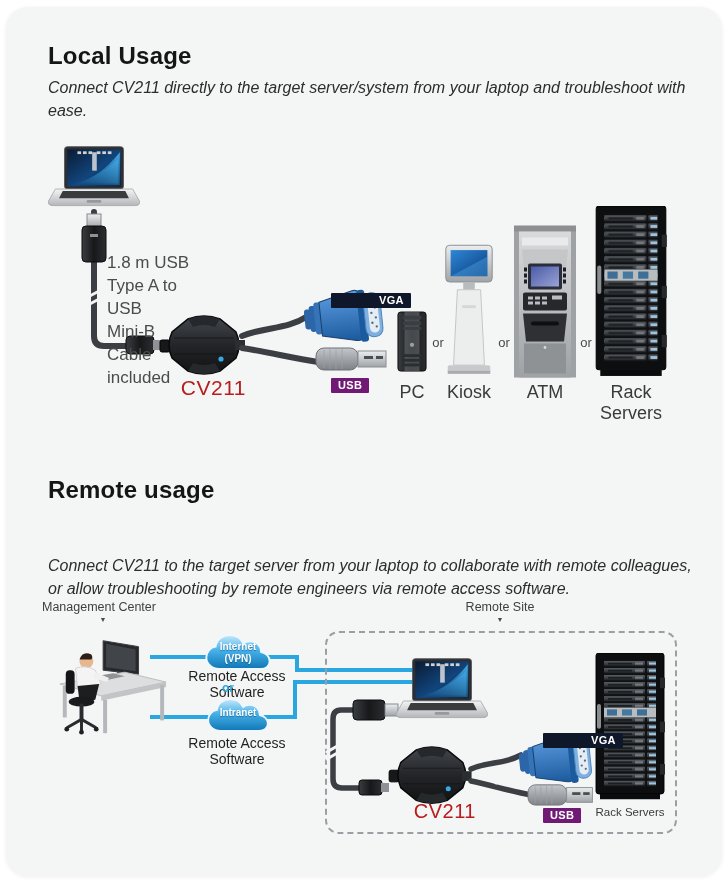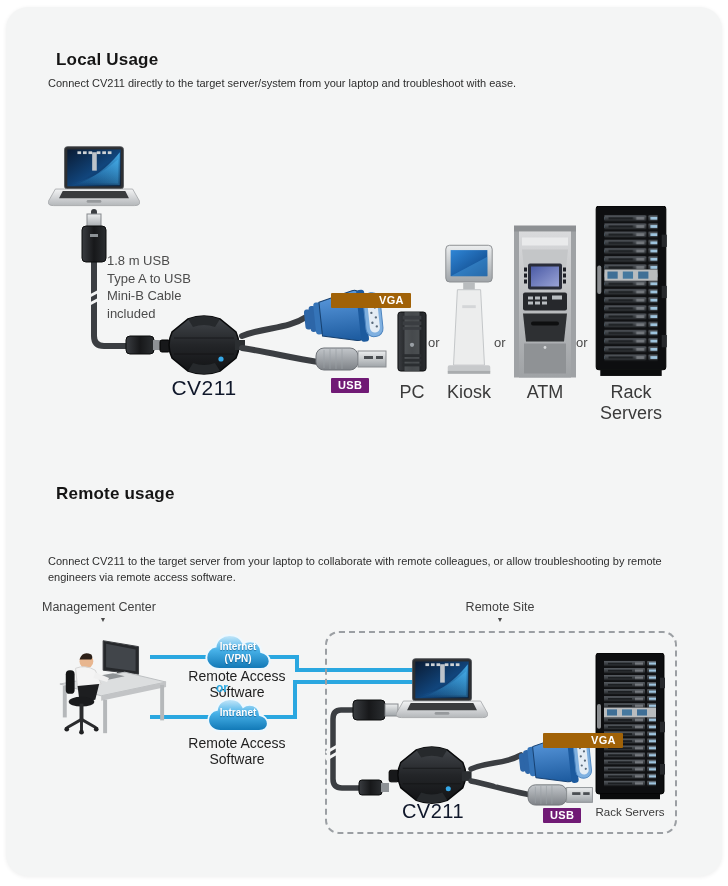--- a/index.html
+++ b/index.html
@@ -9,36 +9,36 @@
     font-family:"Liberation Sans", sans-serif;
     -webkit-font-smoothing:antialiased;
   }
   .card{
     position:absolute;left:6px;top:7px;width:716px;height:869px;
     background:#f4f5f5;border-radius:22px;
     box-shadow:0 1px 4px rgba(0,0,0,.07);
   }
   .abs{position:absolute;}
   h2.sec-title{
-    margin:8px;font-size:17px;font-weight:700;color:#151515;letter-spacing:.2px;
+    margin:0;font-size:24px;font-weight:700;color:#151515;letter-spacing:.2px;
   }
   p.sec-desc{
-    margin:0;font-size:11px;line-height:1.45;color:#2d2d2d;
+    margin:0;font-size:16px;line-height:1.45;color:#2d2d2d;font-style:italic;
   }
   .dev-label{font-size:18px;color:#3a3a3a;text-align:center;}
-  .or-label{font-size:13px;color:#4a4a4a;}
+  .or-label{font-size:13px;color:#4a4a4a;text-align:center;}
   .or-label.blue{color:#2aa7e0;font-weight:700;font-size:12px;}
   .badge{
     display:inline-block;font-size:11px;font-weight:700;color:#fff;
     padding:1px 7px 2px;border-radius:1px;letter-spacing:.3px;
   }
-  .badge-vga{background:#a16207;padding-left:48px;}
+  .badge-vga{background:#0f172a;padding-left:48px;}
   .badge-usb{background:#701a75;}
-  .cv211-label{font-size:21px;color:#0f172a;text-align:center;letter-spacing:.5px;}
-  .cable-note{font-size:13px;line-height:1.35;color:#4c4c4c;white-space:pre-line;}
+  .cv211-label{font-size:21px;color:#b91c1c;text-align:right;letter-spacing:.5px;}
+  .cable-note{font-size:17px;line-height:1.35;color:#4c4c4c;white-space:pre-line;}
   .site-label{font-size:12.5px;color:#3f3f3f;}
   .pointer{font-size:7px;color:#4a4a4a;text-align:center;line-height:1;}
   .ras-label{font-size:14px;font-weight:400;color:#1f1f1f;text-align:center;}
   .cloud-text{
     position:absolute;left:0;right:0;text-align:center;color:#fff;font-weight:700;
     font-size:10px;line-height:1.15;white-space:pre-line;
     text-shadow:0 1px 1px rgba(7,64,110,.55);
   }
   .dashed-box{
     border:2px dashed #9b9fa3;border-radius:14px;background:transparent;

